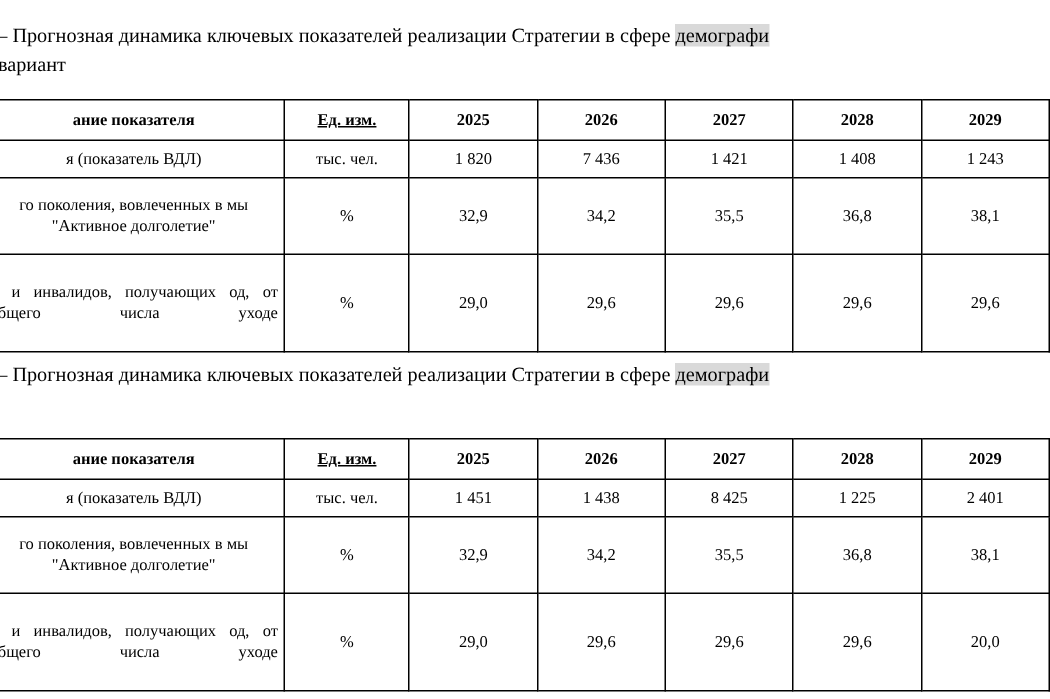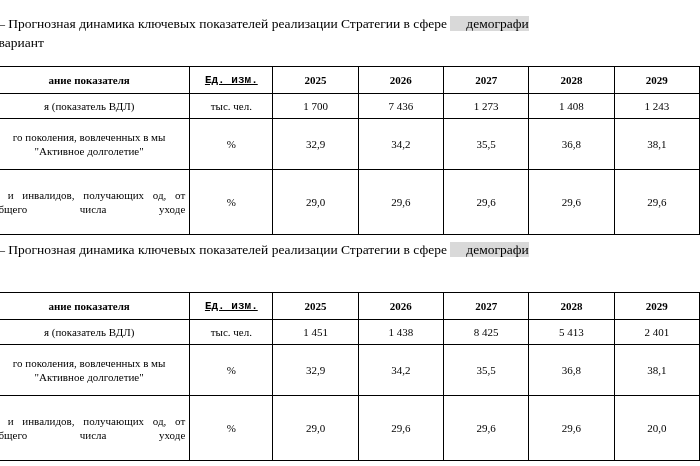--- a/index.html
+++ b/index.html
@@ -23,21 +23,20 @@
 
   .caption {
     font-family: "Liberation Serif", serif;
     font-size: 13.5px;
     line-height: 19px;
     color: #000000;
     white-space: nowrap;
   }
   .caption .hl {
     background: #d9d9d9;
-    padding-left: 16px;
   }
 
   
   .block1-caption {
     position: absolute;
     left: -12px;
     top: 14px;
     width: 740px;
   }
   .block1-caption .line2 {
@@ -73,21 +72,20 @@
   .c-name.just {
     text-align: justify;
     text-align-last: justify;
   }
   .hdr td {
     font-weight: bold;
     height: 22px;
   }
   .hdr .u {
     text-decoration: underline;
-    font-family: Liberation Mono, monospace;
   }
   .num {
     font-size: 11px;
   }
 
   
   #table1 {
     left: -12px;
     top: 66px;
     width: 712px;
@@ -136,23 +134,23 @@
         <td>2025</td>
         <td>2026</td>
         <td>2027</td>
         <td>2028</td>
         <td>2029</td>
       </tr>
 
       <tr class="row-r1">
         <td class="c-name">я (показатель ВДЛ)</td>
         <td>тыс. чел.</td>
-        <td class="num">1 700</td>
+        <td class="num">1 820</td>
         <td class="num">7 436</td>
-        <td class="num">1 273</td>
+        <td class="num">1 421</td>
         <td class="num">1 408</td>
         <td class="num">1 243</td>
       </tr>
 
       <tr class="row-r2">
         <td class="c-name">го поколения, вовлеченных в мы "Активное долголетие"</td>
         <td>%</td>
         <td class="num">32,9</td>
         <td class="num">34,2</td>
         <td class="num">35,5</td>
@@ -199,21 +197,21 @@
         <td>2028</td>
         <td>2029</td>
       </tr>
 
       <tr class="row-r1">
         <td class="c-name">я (показатель ВДЛ)</td>
         <td>тыс. чел.</td>
         <td class="num">1 451</td>
         <td class="num">1 438</td>
         <td class="num">8 425</td>
-        <td class="num">5 413</td>
+        <td class="num">1 225</td>
         <td class="num">2 401</td>
       </tr>
 
       <tr class="row-r2">
         <td class="c-name">го поколения, вовлеченных в мы "Активное долголетие"</td>
         <td>%</td>
         <td class="num">32,9</td>
         <td class="num">34,2</td>
         <td class="num">35,5</td>
         <td class="num">36,8</td>

